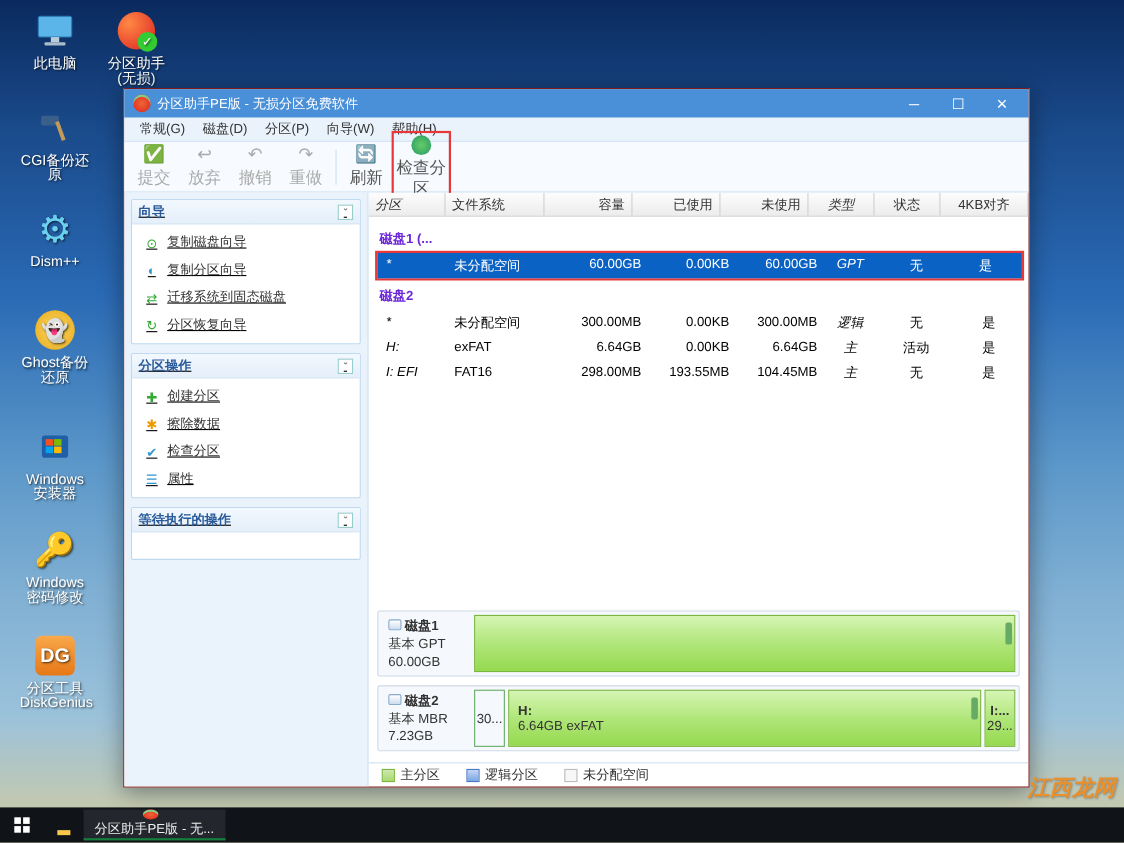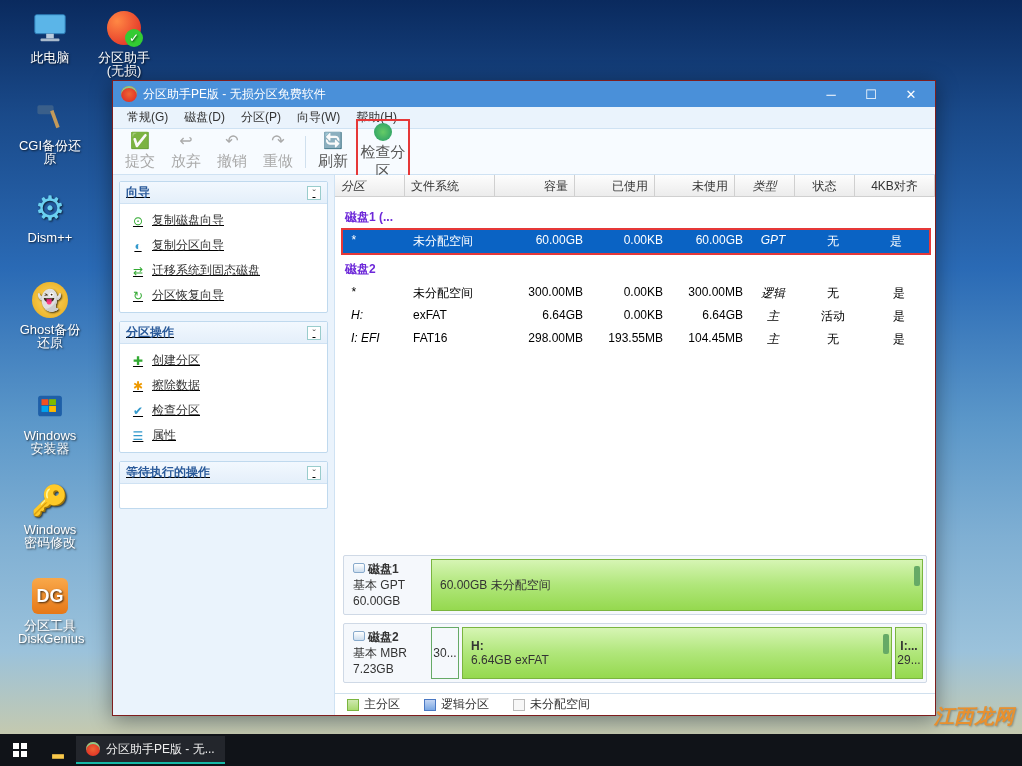--- a/index.html
+++ b/index.html
@@ -64,21 +64,21 @@
 .legend { height:22px; border-top:1px solid #d0e0ee; display:flex; align-items:center; padding:0 12px; gap:24px; color:#333; }
 .lg { display:flex; align-items:center; gap:5px; }
 .swatch { width:12px; height:12px; border:1px solid #888; }
 .sw-main { background:linear-gradient(#cfe8b0,#a8d96e); border-color:#7ab53f;} 
 .sw-log { background:linear-gradient(#c3d5f3,#7aa7e3); border-color:#4a78c3;}
 .sw-un { background:#f7f7f7; border-color:#bbb; }
 
 .taskbar { position:absolute; left:0; bottom:0; width:100%; height:32px; background:#101318; display:flex; align-items:center; }
 .start { width:40px; height:32px; display:flex; align-items:center; justify-content:center; color:#fff; font-size:14px; cursor:pointer; }
 .taskfile { width:36px; color:#f9c84a; font-size:15px; text-align:center; }
-.taskapp { height:28px; background:#23262c; display:flex; align-items:center; padding:0 10px; color:#eee; border-bottom:2px solid #14b8a6; cursor:pointer; }
+.taskapp { height:28px; background:#23262c; display:flex; align-items:center; padding:0 10px; color:#eee; border-bottom:2px solid #15803d; cursor:pointer;flex-direction:column; }
 .taskapp .ai { width:14px; height:14px; border-radius:50%; background:radial-gradient(#e63,#d22); box-shadow:inset 0 2px #8c8; margin-right:6px; }
 
 .watermark { position:absolute; right:8px; bottom:36px; color:#e8902e; font-size:20px; font-weight:700; text-shadow:1px 1px 2px rgba(0,0,0,.3); font-style:italic; }
 </style>
 </head>
 <body>
 
 <div class="desktop-icon" style="left:18px;top:8px">
   <div class="dicn">
       <svg class="monitor-svg" viewBox="0 0 40 40">
@@ -313,21 +313,20 @@
 
       <div class="diskbars">
         <div class="diskbar">
           <div class="diskinfo">
             <div class="dname"><span class="dicn-d"></span><span>磁盘1</span></div>
             <div>基本 GPT</div>
             <div>60.00GB</div>
           </div>
           <div class="slots">
             <div class="slot green" style="flex:1">
-                <span>60.00GB 未分配空间</span>
                 <div class="handle"></div>
               </div>
           </div>
         </div>
         <div class="diskbar">
           <div class="diskinfo">
             <div class="dname"><span class="dicn-d"></span><span>磁盘2</span></div>
             <div>基本 MBR</div>
             <div>7.23GB</div>
           </div>

